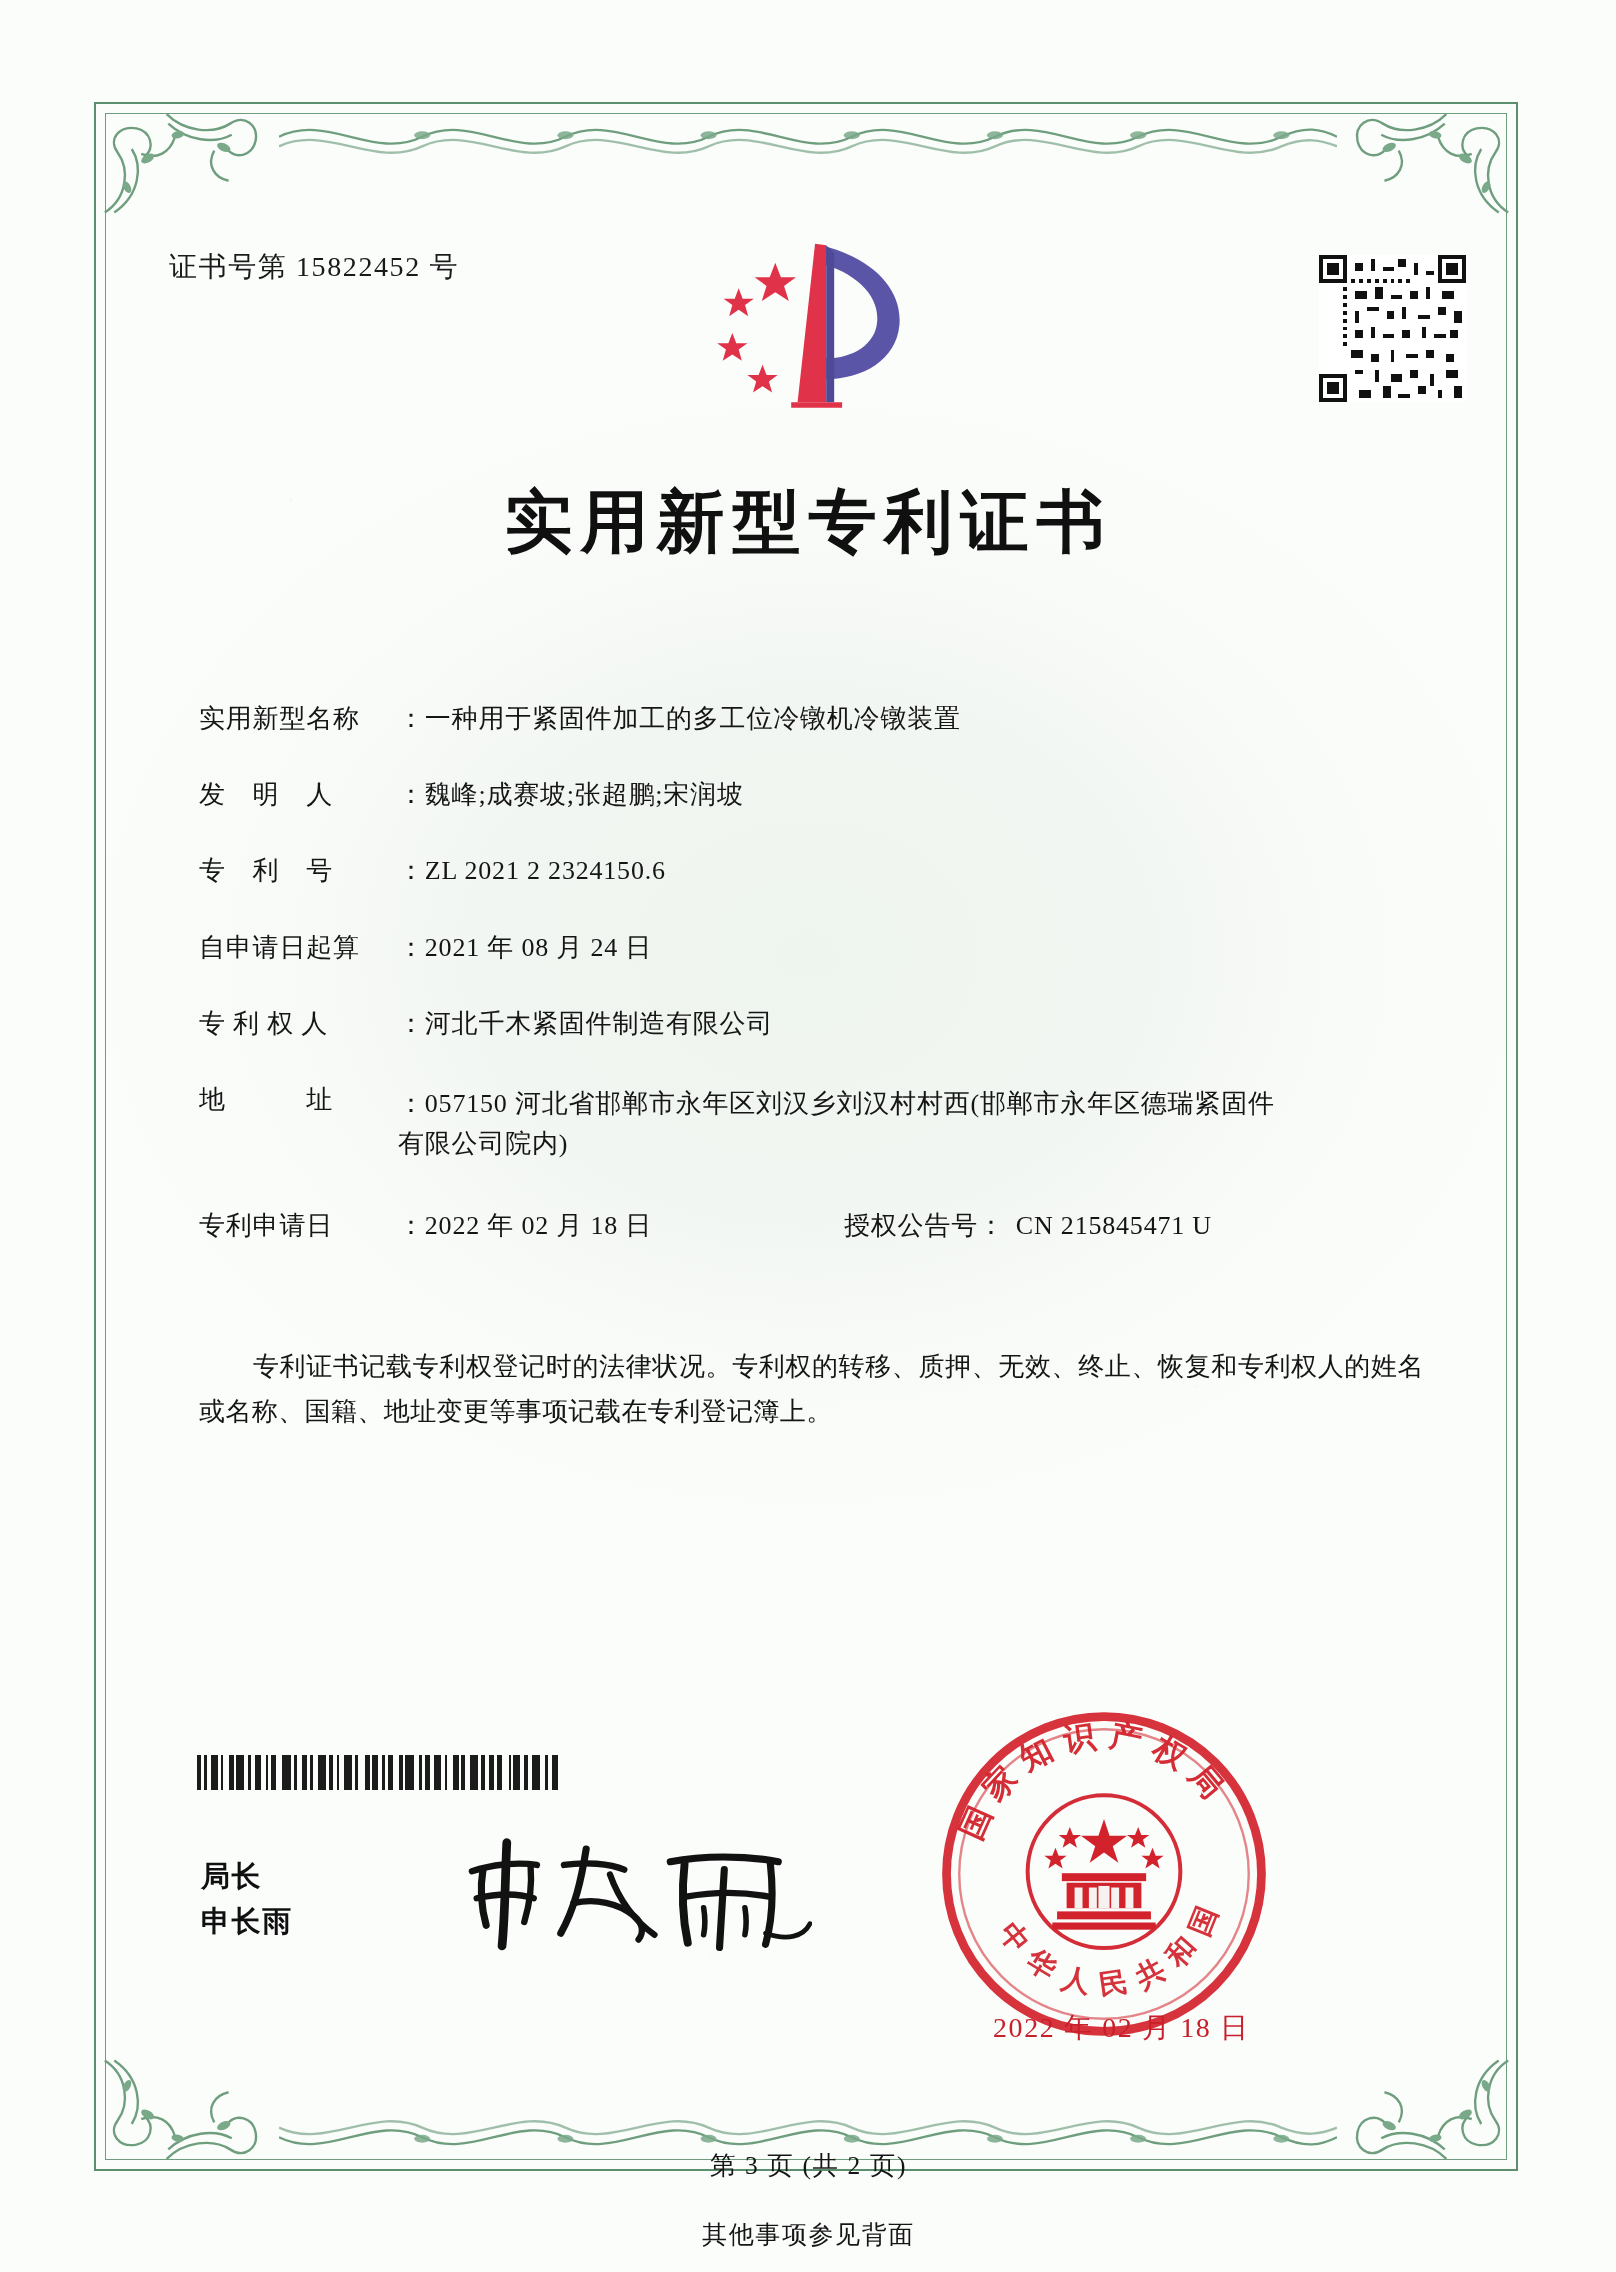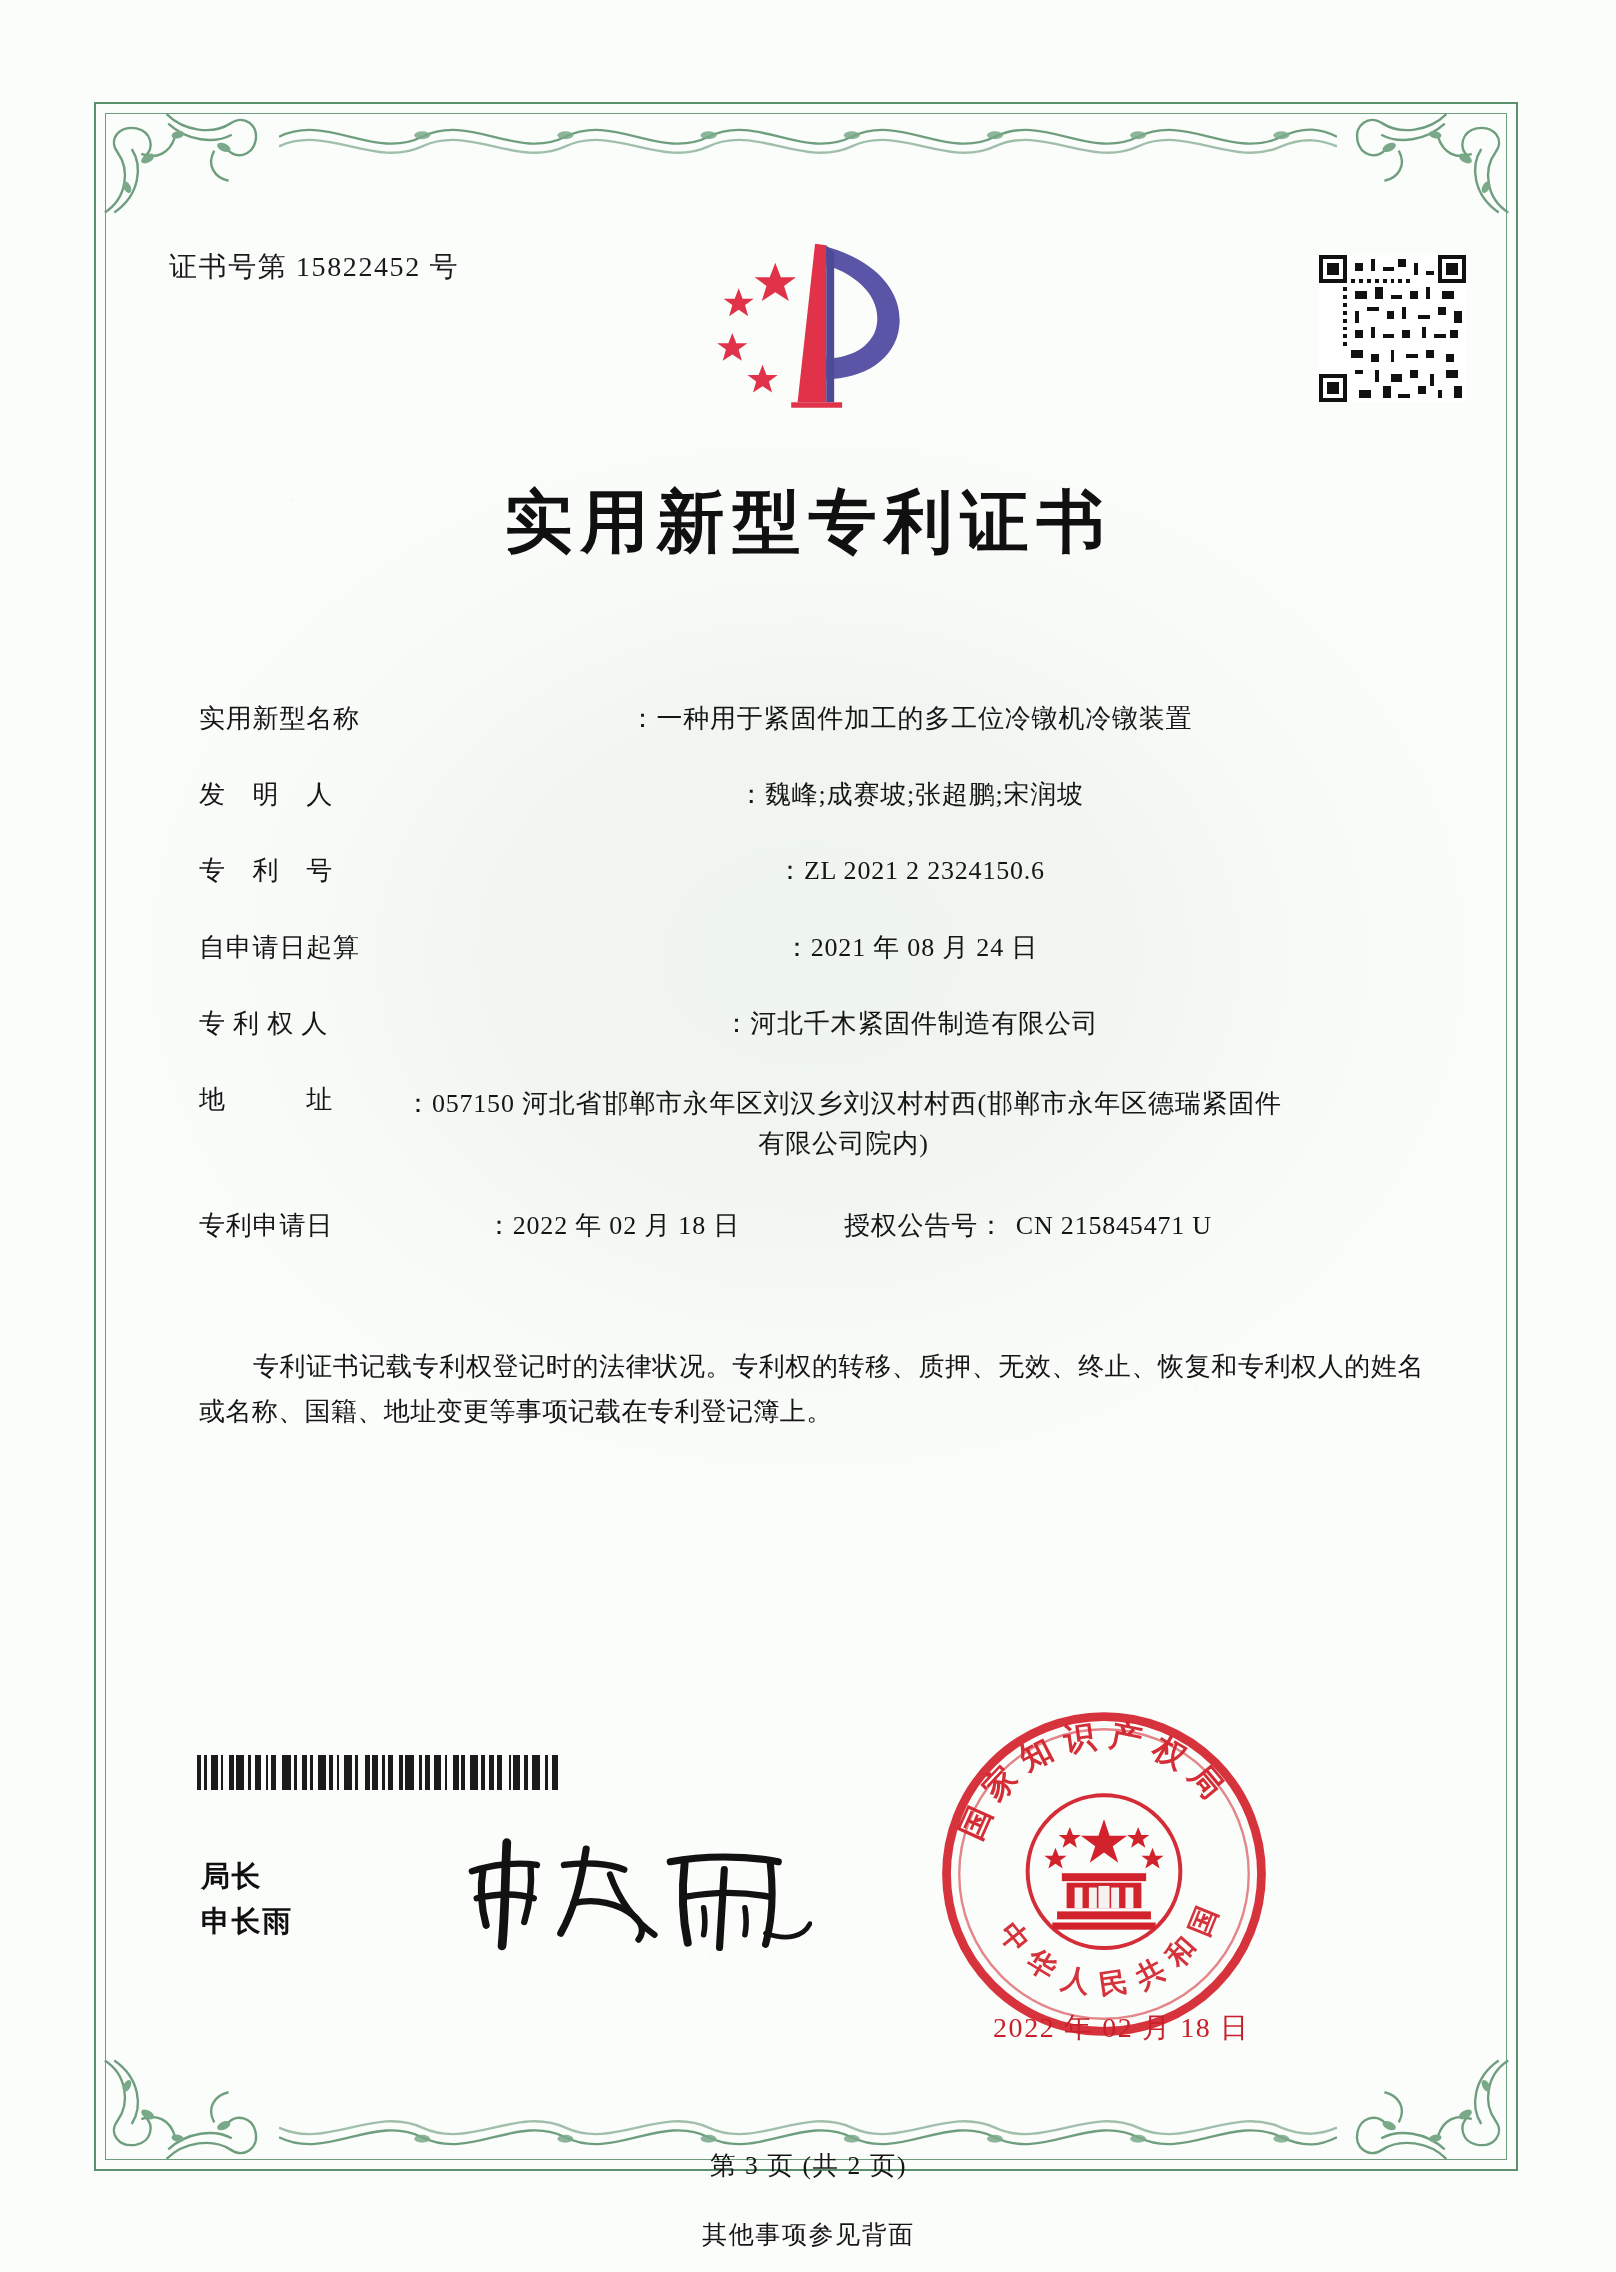--- a/index.html
+++ b/index.html
@@ -143,21 +143,20 @@
     white-space: nowrap;
   }
   .field-label {
     width: 199px;
     flex: 0 0 199px;
     letter-spacing: 0.8px;
   }
   .field-value {
     flex: 1;
     letter-spacing: 0.8px;
-    text-align: center;
   }
   .field-value.wrap {
     white-space: normal;
     line-height: 1.55;
     max-width: 891px;
   }
   .field-row.two-col .field-value {
     flex: 0 0 auto;
     width: 430px;
   }

